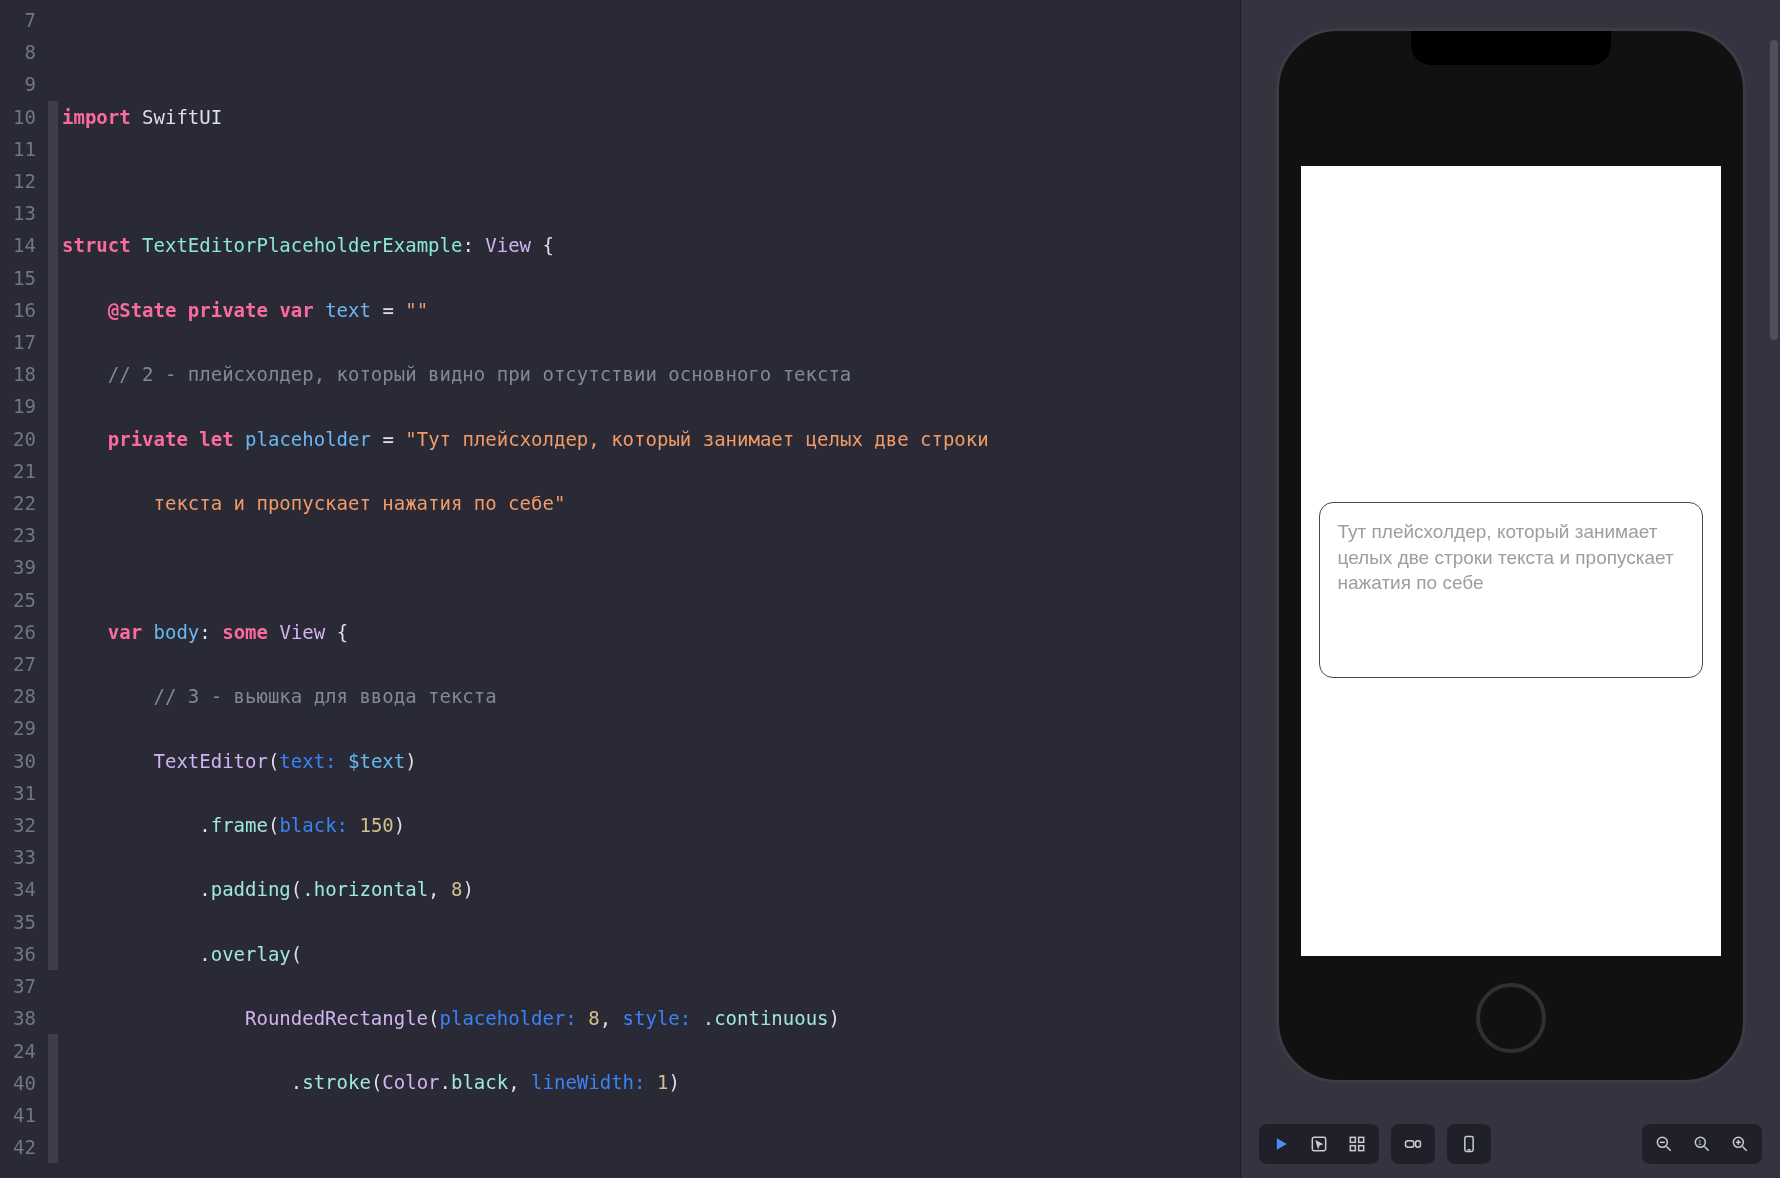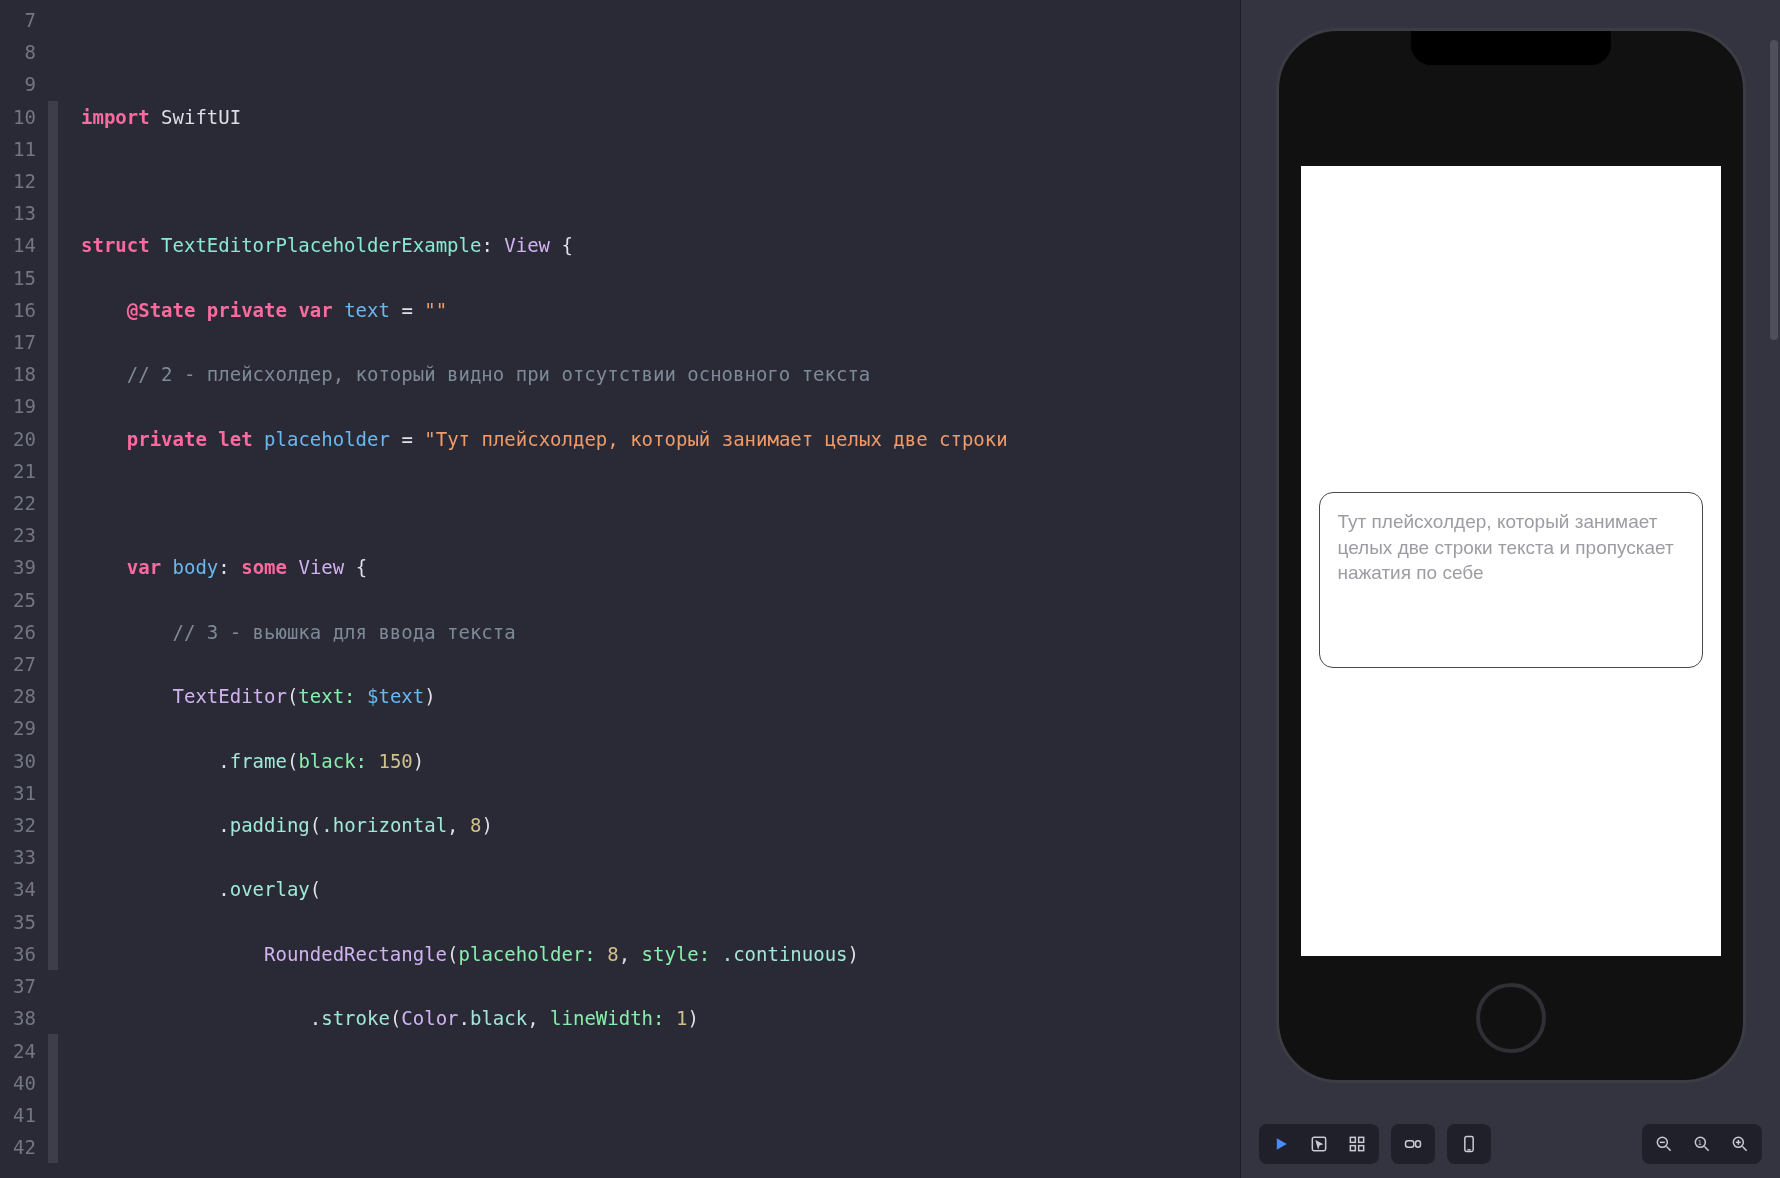--- a/index.html
+++ b/index.html
@@ -41,40 +41,40 @@
   }
   .fold-bar {
     height: 32.2px;
   }
   .fold-bar.active {
     background: #3d3e49;
   }
   .code-area {
     flex: 1;
     padding-top: 4px;
-    padding-left: 23px;
+    padding-left: 4px;
     font-size: 19px;
     line-height: 32.2px;
     white-space: pre;
     font-family: 'SF Mono', 'Menlo', monospace;
     overflow: hidden;
   }
   .line { height: 32.2px; }
   .tk-keyword { color: #fc6a9f; font-weight: bold; }
   .tk-typename { color: #8be9d3; }
   .tk-typesys { color: #d2b3f2; text-align: center; }
   .tk-id { color: #6ab8f0; }
   .tk-prop { color: #a0e8d8; }
   .tk-method { color: #a0e8d8; text-align: center; }
   .tk-punct { color: #dedfe7; }
   .tk-string { color: #f29b68; }
   .tk-number { color: #d2c08a; }
   .tk-comment { color: #7f8a98; }
   .tk-plain { color: #dedfe7; }
-  .tk-param { color: #86efac; }
+  .tk-param { color: #3b82f6; }
   .tk-enum { color: #a0e8d8; }
 
   .preview-pane {
     width: 540px;
     background: #33343f;
     display: flex;
     flex-direction: column;
     align-items: center;
     position: relative;
     border-left: 1px solid #1f1f28;
@@ -104,21 +104,21 @@
   }
   .phone-screen {
     margin: 0 22px;
     background: #fff;
     flex:1;
     border-radius: 0;
     position: relative;
   }
   .text-editor-box {
     position: absolute;
-    top: 326px;
+    top: 336px;
     left: 18px;
     right: 18px;
     height: 176px;
     border: 1.5px solid #4a4a4a;
     border-radius: 14px;
     padding: 16px 18px;
     font-family: -apple-system, 'SF Pro', 'Helvetica Neue', sans-serif;
     font-size: 19px;
     line-height: 1.35;
     color: #9c9ca3;
@@ -258,20 +258,21 @@
     <div class="fold-bar"></div>
   </div>
   <div class="code-area">
 <div class="line"></div>
 <div class="line"><span class="tk-keyword">import</span> <span class="tk-plain">SwiftUI</span></div>
 <div class="line"></div>
 <div class="line"><span class="tk-keyword">struct</span> <span class="tk-typename">TextEditorPlaceholderExample</span><span class="tk-punct">:</span> <span class="tk-typesys">View</span> <span class="tk-punct">{</span></div>
 <div class="line">    <span class="tk-keyword">@State</span> <span class="tk-keyword">private</span> <span class="tk-keyword">var</span> <span class="tk-id">text</span> <span class="tk-punct">=</span> <span class="tk-string">""</span></div>
 <div class="line">    <span class="tk-comment">// 2 - плейсхолдер, который видно при отсутствии основного текста</span></div>
 <div class="line">    <span class="tk-keyword">private</span> <span class="tk-keyword">let</span> <span class="tk-id">placeholder</span> <span class="tk-punct">=</span> <span class="tk-string">"Тут плейсхолдер, который занимает целых две строки</span></div>
+<div class="line"><span class="tk-string">        </span><span class="tk-string">текста и пропускает нажатия по себе"</span></div>
 <div class="line"></div>
 <div class="line">    <span class="tk-keyword">var</span> <span class="tk-id">body</span><span class="tk-punct">:</span> <span class="tk-keyword">some</span> <span class="tk-typesys">View</span> <span class="tk-punct">{</span></div>
 <div class="line">        <span class="tk-comment">// 3 - вьюшка для ввода текста</span></div>
 <div class="line">        <span class="tk-typesys">TextEditor</span><span class="tk-punct">(</span><span class="tk-param">text:</span> <span class="tk-id">$text</span><span class="tk-punct">)</span></div>
 <div class="line">            <span class="tk-punct">.</span><span class="tk-method">frame</span><span class="tk-punct">(</span><span class="tk-param">black:</span> <span class="tk-number">150</span><span class="tk-punct">)</span></div>
 <div class="line">            <span class="tk-punct">.</span><span class="tk-method">padding</span><span class="tk-punct">(</span><span class="tk-enum">.horizontal</span><span class="tk-punct">,</span> <span class="tk-number">8</span><span class="tk-punct">)</span></div>
 <div class="line">            <span class="tk-punct">.</span><span class="tk-method">overlay</span><span class="tk-punct">(</span></div>
 <div class="line">                <span class="tk-typesys">RoundedRectangle</span><span class="tk-punct">(</span><span class="tk-param">placeholder:</span> <span class="tk-number">8</span><span class="tk-punct">,</span> <span class="tk-param">style:</span> <span class="tk-enum">.continuous</span><span class="tk-punct">)</span></div>
 <div class="line">                    <span class="tk-punct">.</span><span class="tk-method">stroke</span><span class="tk-punct">(</span><span class="tk-typesys">Color</span><span class="tk-punct">.</span><span class="tk-prop">black</span><span class="tk-punct">,</span> <span class="tk-param">lineWidth:</span> <span class="tk-number">1</span><span class="tk-punct">)</span></div>
 

